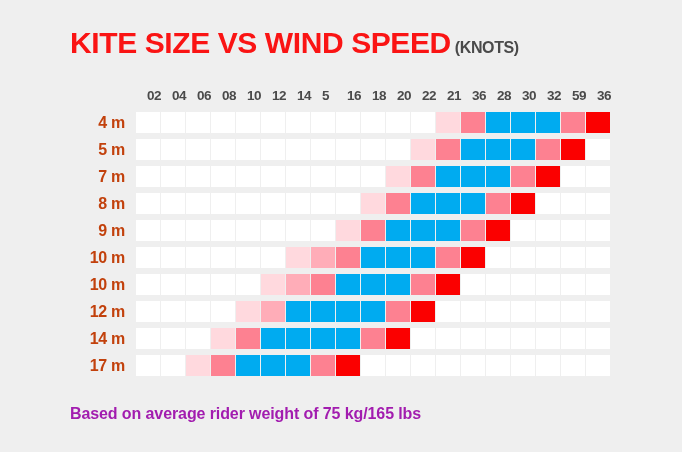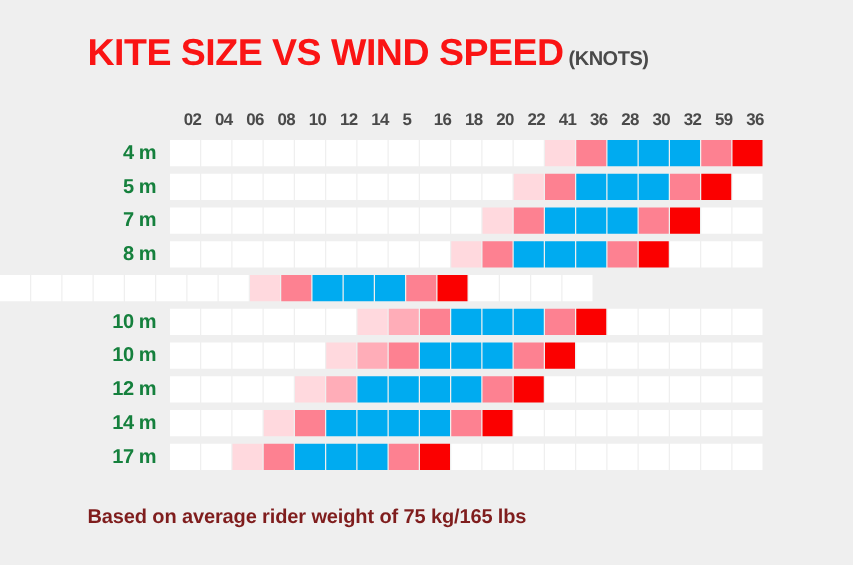--- a/index.html
+++ b/index.html
@@ -81,21 +81,21 @@
     height: 21px;
     margin-bottom: 6px;
   }
   .row-label {
     width: 136px;
     padding-right: 11px;
     box-sizing: border-box;
     text-align: right;
     font-size: 16px;
     font-weight: bold;
-    color: #15803d;
+    color: #c2410c;
     letter-spacing: -0.3px;
   }
   .cells {
     display: flex;
   }
   .cell {
     width: 24px;
     height: 21px;
     margin-right: 1px;
     box-sizing: border-box;
@@ -109,21 +109,21 @@
   .c-blue   { background: #00abf0; }
   .c-red    { background: #fb0000; }
 
   
   .footnote {
     position: absolute;
     left: 70px;
     top: 405px;
     font-size: 16px;
     font-weight: bold;
-    color: #7f1d1d;
+    color: #a21caf;
     letter-spacing: -0.1px;
     white-space: nowrap;
   }
 </style>
 </head>
 <body>
 
 <div class="page">
 
   <div class="title-row">
@@ -138,21 +138,21 @@
         <div class="col-header">06</div>
         <div class="col-header">08</div>
         <div class="col-header">10</div>
         <div class="col-header">12</div>
         <div class="col-header">14</div>
         <div class="col-header">5</div>
         <div class="col-header">16</div>
         <div class="col-header">18</div>
         <div class="col-header">20</div>
         <div class="col-header">22</div>
-        <div class="col-header">41</div>
+        <div class="col-header">21</div>
         <div class="col-header">36</div>
         <div class="col-header">28</div>
         <div class="col-header">30</div>
         <div class="col-header">32</div>
         <div class="col-header">59</div>
         <div class="col-header">36</div>
       </div>
     <div class="rows" id="chart-rows">
         <div class="row">
           <div class="row-label">4 m</div>
@@ -244,20 +244,21 @@
             <div class="cell c-blue"></div>
             <div class="cell c-blue"></div>
             <div class="cell c-pink3"></div>
             <div class="cell c-red"></div>
             <div class="cell c-empty"></div>
             <div class="cell c-empty"></div>
             <div class="cell c-empty"></div>
           </div>
         </div>
         <div class="row">
+          <div class="row-label">9 m</div>
           <div class="cells">
             <div class="cell c-empty"></div>
             <div class="cell c-empty"></div>
             <div class="cell c-empty"></div>
             <div class="cell c-empty"></div>
             <div class="cell c-empty"></div>
             <div class="cell c-empty"></div>
             <div class="cell c-empty"></div>
             <div class="cell c-empty"></div>
             <div class="cell c-pink1"></div>

